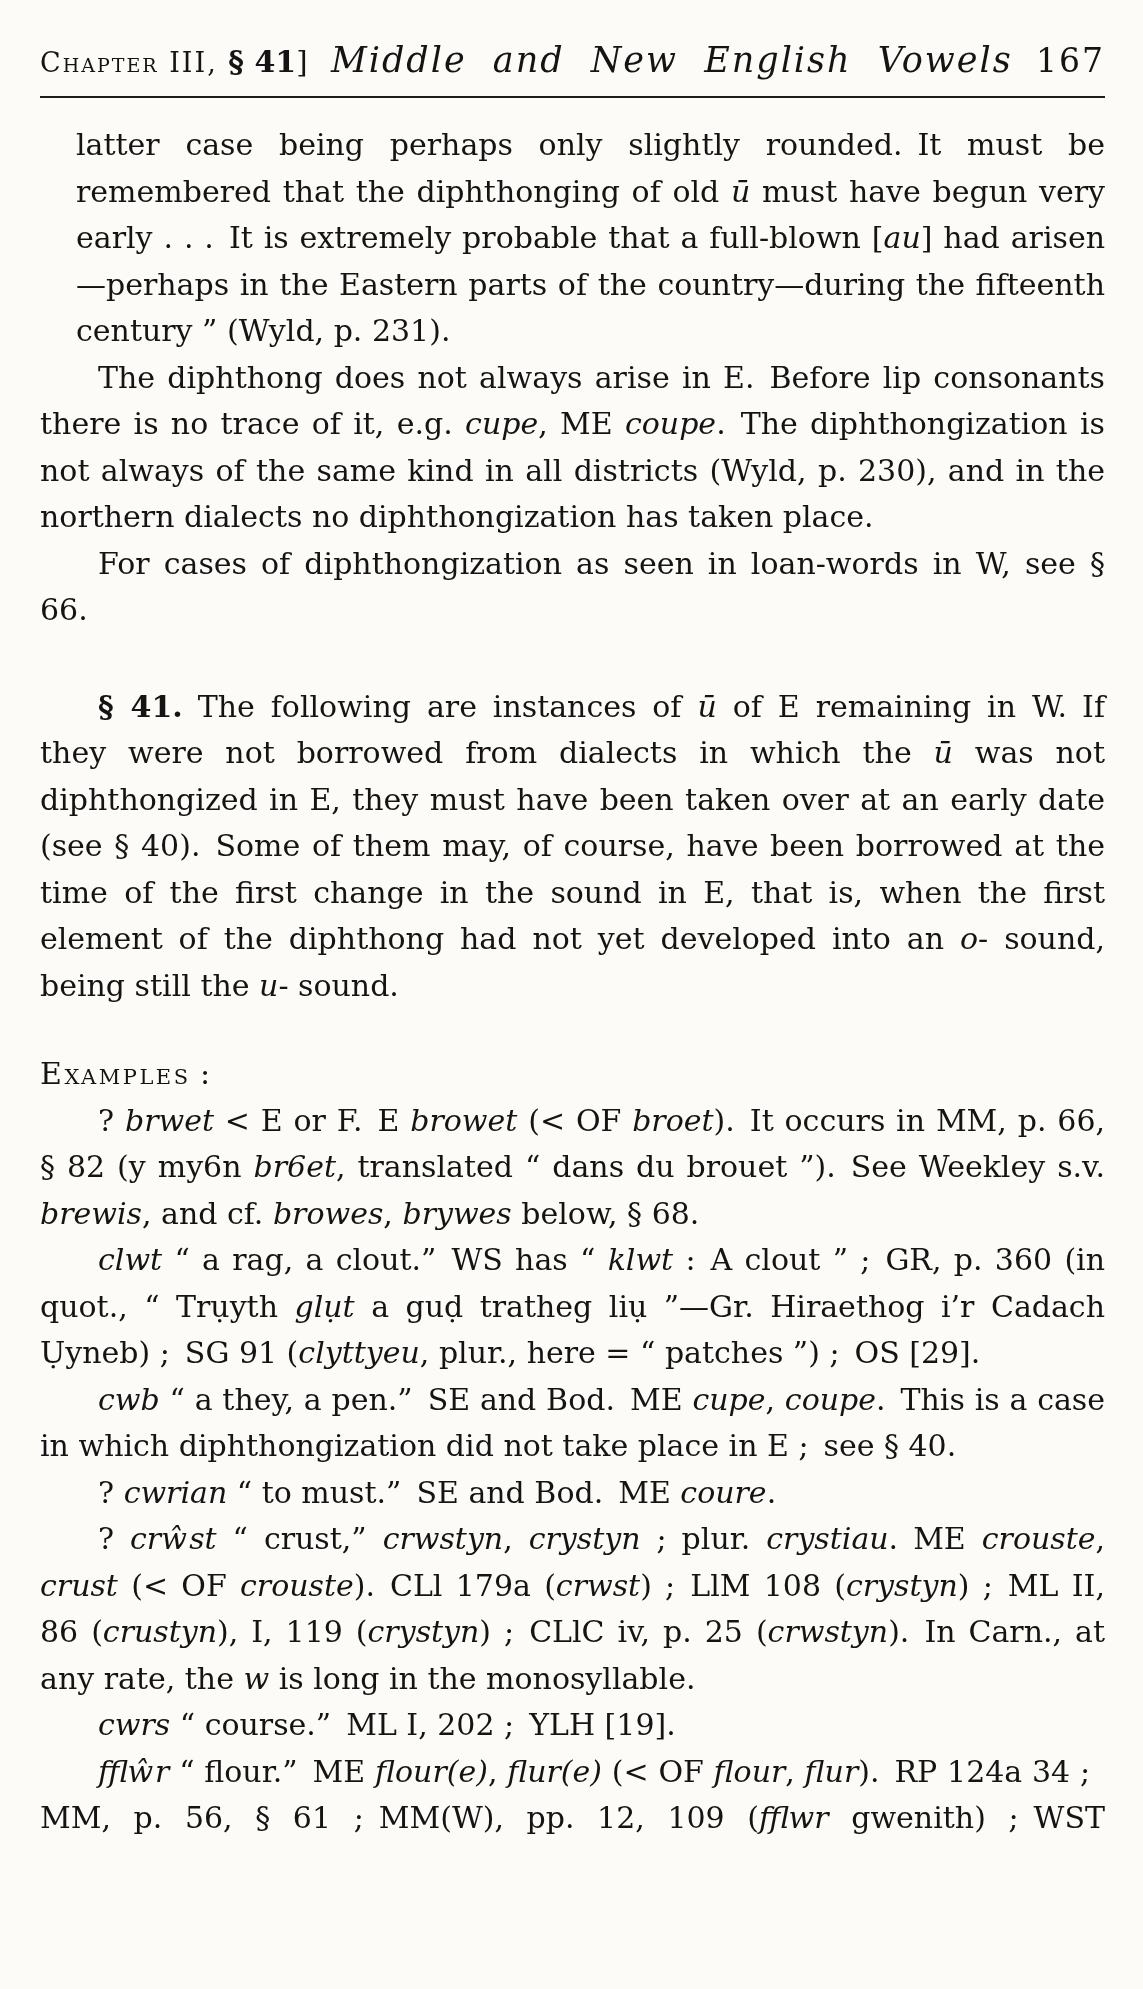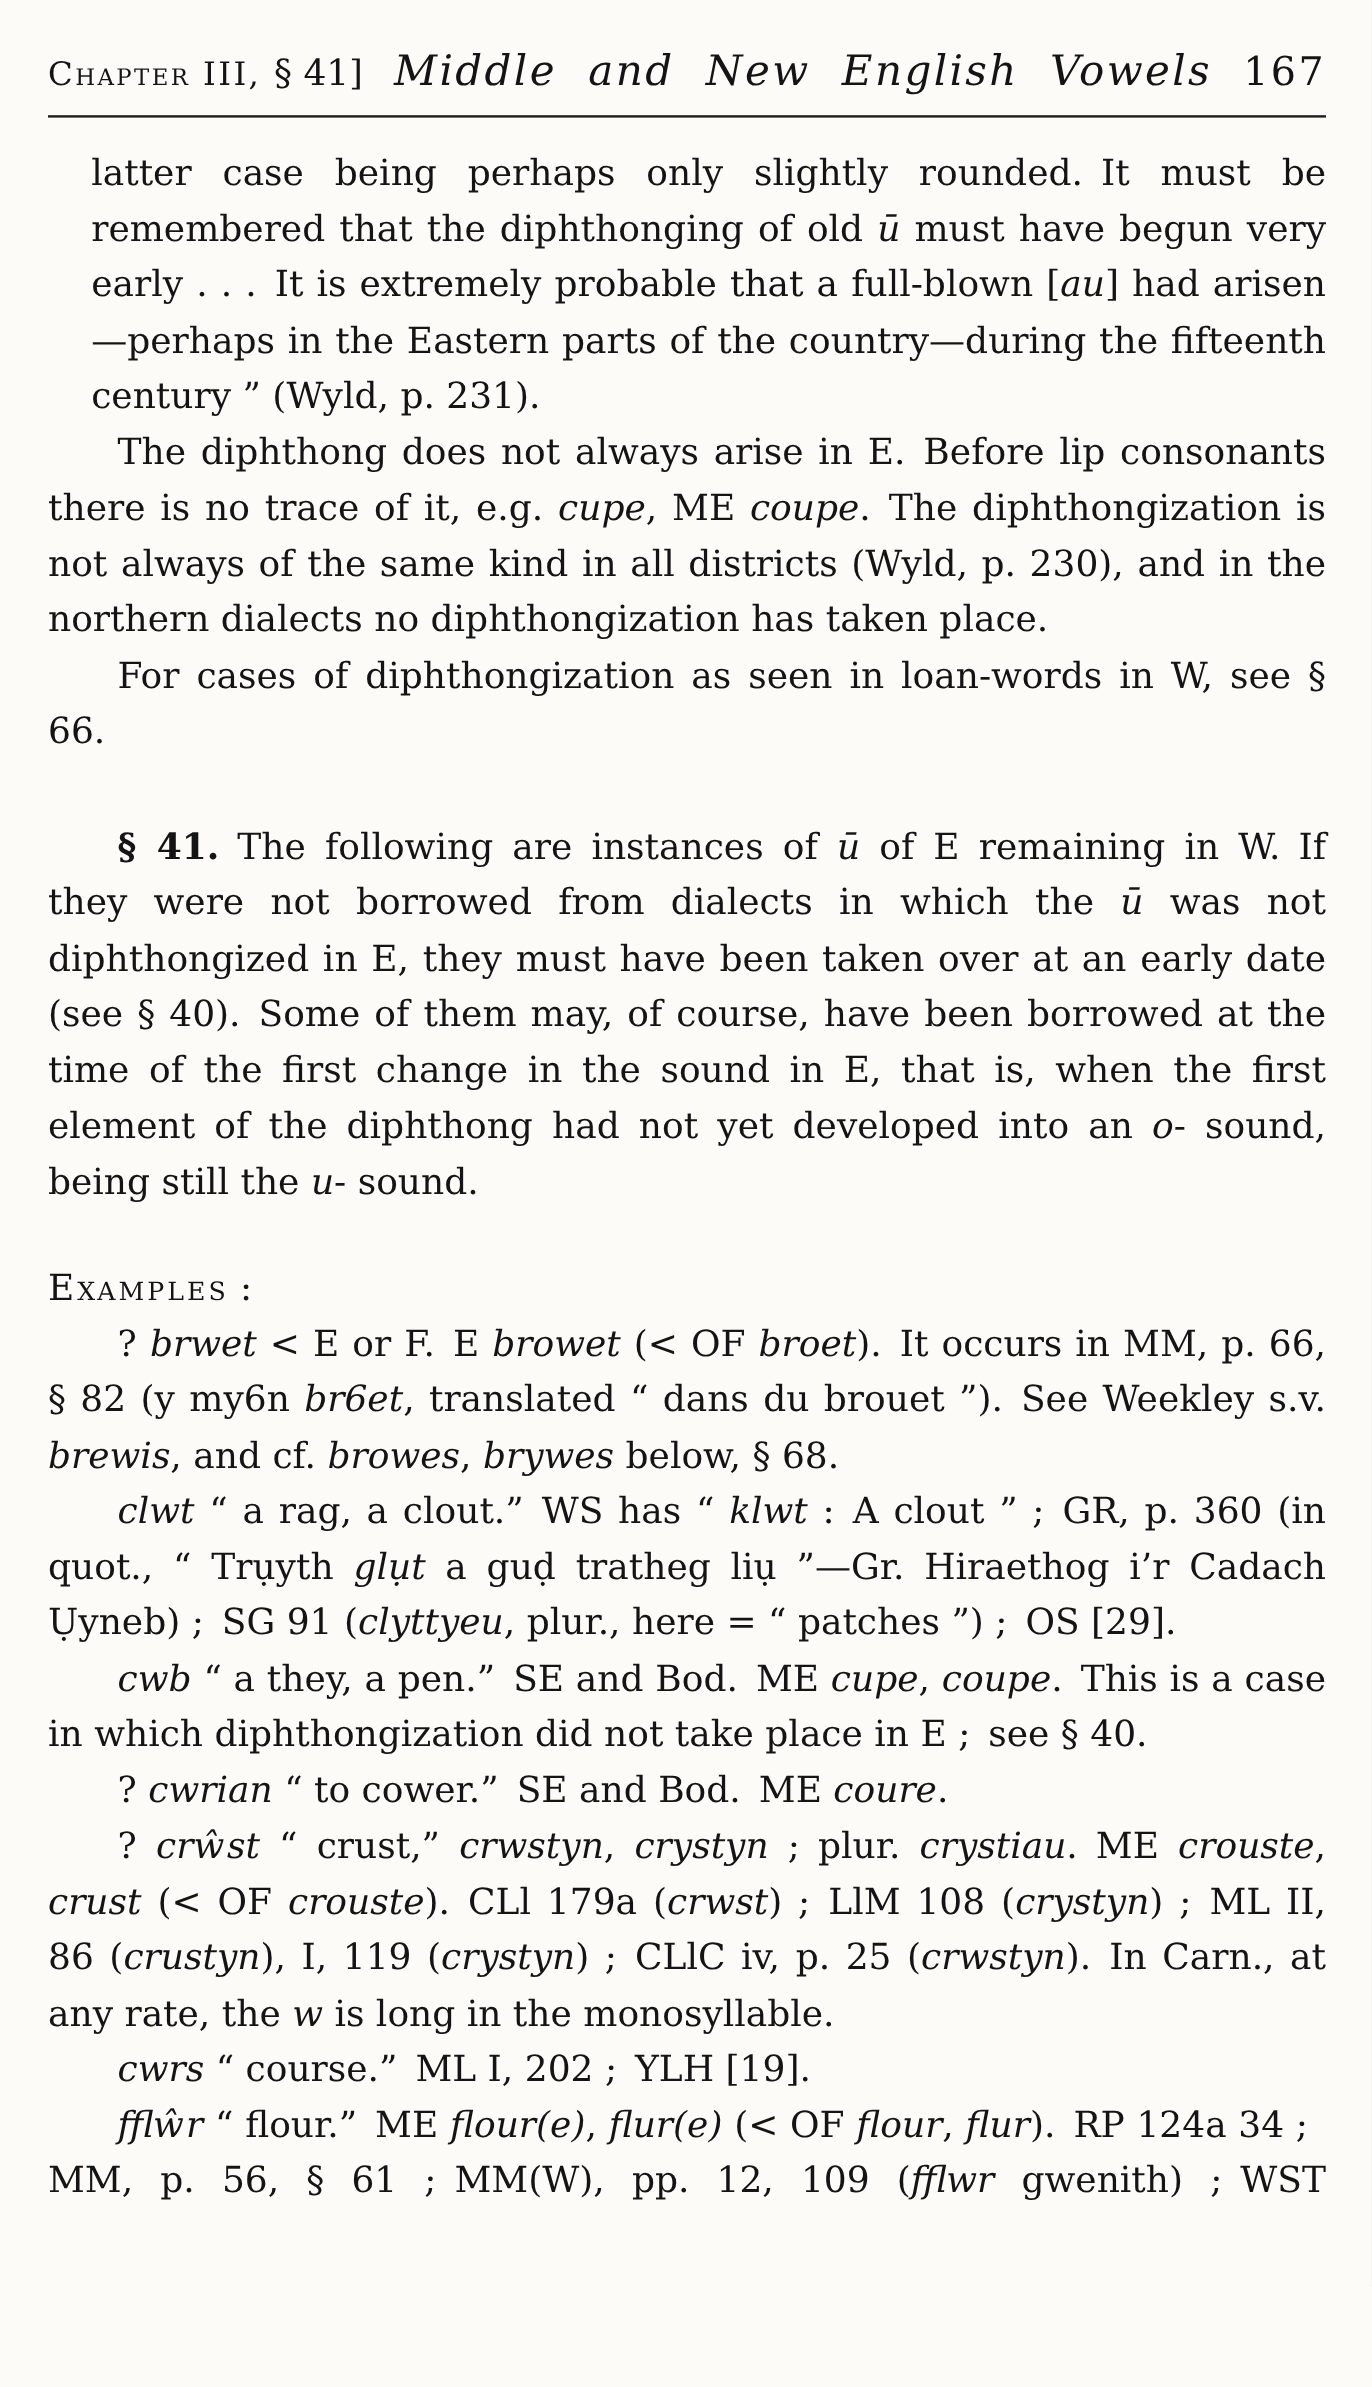--- a/index.html
+++ b/index.html
@@ -19,21 +19,21 @@
     display: flex;
     align-items: baseline;
     margin-top: 12px;
   }
   .head-left { white-space: nowrap; font-size: 27px; }
   .head-left .sc-chapter {
     font-variant: small-caps;
     letter-spacing: 2px;
     font-size: 27px;
   }
-  .head-section { font-weight: normal; font-size: 30px; }
+  .head-section { font-weight: bold; font-size: 30px; }
   .head-bracket { font-size: 29px; }
   .head-title {
     flex: 1;
     text-align: center;
     font-style: italic;
     font-size: 35px;
     letter-spacing: 2px;
     word-spacing: 13px;
     white-space: nowrap;
   }
@@ -73,19 +73,19 @@
 
   <main class="body-text">
     <p class="para noindent"><span>latter case being perhaps only slightly rounded. It must be remembered that the diphthonging of old </span><span class="i">ū</span><span> must have begun very early&nbsp;.&nbsp;.&nbsp;. It is extremely probable that a full-blown [</span><span class="i">au</span><span>] had arisen—perhaps in the Eastern parts of the country—during the fifteenth century ” (Wyld, p. 231).</span></p>
     <p class="para"><span>The diphthong does not always arise in E. Before lip consonants there is no trace of it, e.g. </span><span class="i">cupe</span><span>, ME </span><span class="i">coupe</span><span>. The diphthongization is not always of the same kind in all districts (Wyld, p. 230), and in the northern dialects no diphthongization has taken place.</span></p>
     <p class="para"><span>For cases of diphthongization as seen in loan-words in W, see § 66.</span></p>
     <p class="para sec-gap"><span class="b">§ 41.</span><span> The following are instances of </span><span class="i">ū</span><span> of E remaining in W. If they were not borrowed from dialects in which the </span><span class="i">ū</span><span> was not diphthongized in E, they must have been taken over at an early date (see § 40). Some of them may, of course, have been borrowed at the time of the first change in the sound in E, that is, when the first element of the diphthong had not yet developed into an </span><span class="i">o</span><span>- sound, being still the </span><span class="i">u</span><span>- sound.</span></p>
     <p class="para examples-heading"><span class="sc">Examples</span><span> :</span></p>
     <p class="para"><span>? </span><span class="i">brwet</span><span> &lt; E or F. E </span><span class="i">browet</span><span> (&lt; OF </span><span class="i">broet</span><span>). It occurs in MM, p. 66, § 82 (y my6n </span><span class="i">br6et</span><span>, translated “ dans du brouet ”). See Weekley s.v. </span><span class="i">brewis</span><span>, and cf. </span><span class="i">browes</span><span>, </span><span class="i">brywes</span><span> below, § 68.</span></p>
     <p class="para"><span class="i">clwt</span><span> “ a rag, a clout.” WS has “ </span><span class="i">klwt</span><span> : A clout ” ; GR, p. 360 (in quot., “ Trụyth </span><span class="i">glụt</span><span> a guḍ tratheg liụ ”—Gr. Hiraethog i’r Cadach Ụyneb) ; SG 91 (</span><span class="i">clyttyeu</span><span>, plur., here = “ patches ”) ; OS [29].</span></p>
     <p class="para"><span class="i">cwb</span><span> “ a they, a pen.” SE and Bod. ME </span><span class="i">cupe</span><span>, </span><span class="i">coupe</span><span>. This is a case in which diphthongization did not take place in E ; see § 40.</span></p>
-    <p class="para"><span>? </span><span class="i">cwrian</span><span> “ to cower.” SE and Bod. ME </span><span class="i">coure</span><span>.</span></p>
+    <p class="para"><span>? </span><span class="i">cwrian</span><span> “ to must.” SE and Bod. ME </span><span class="i">coure</span><span>.</span></p>
     <p class="para"><span>? </span><span class="i">crŵst</span><span> “ crust,” </span><span class="i">crwstyn</span><span>, </span><span class="i">crystyn</span><span> ; plur. </span><span class="i">crystiau</span><span>. ME </span><span class="i">crouste</span><span>, </span><span class="i">crust</span><span> (&lt; OF </span><span class="i">crouste</span><span>). CLl 179a (</span><span class="i">crwst</span><span>) ; LlM 108 (</span><span class="i">crystyn</span><span>) ; ML II, 86 (</span><span class="i">crustyn</span><span>), I, 119 (</span><span class="i">crystyn</span><span>) ; CLlC iv, p. 25 (</span><span class="i">crwstyn</span><span>). In Carn., at any rate, the </span><span class="i">w</span><span> is long in the monosyllable.</span></p>
     <p class="para"><span class="i">cwrs</span><span> “ course.” ML I, 202 ; YLH [19].</span></p>
     <p class="para justify-last"><span class="i">fflŵr</span><span> “ flour.” ME </span><span class="i">flour(e)</span><span>, </span><span class="i">flur(e)</span><span> (&lt; OF </span><span class="i">flour</span><span>, </span><span class="i">flur</span><span>). RP 124a 34 ; MM, p. 56, § 61 ; MM(W), pp. 12, 109 (</span><span class="i">fflwr</span><span> gwenith) ; WST</span></p>
   </main>
 
 </div>
 
 </body></html>

